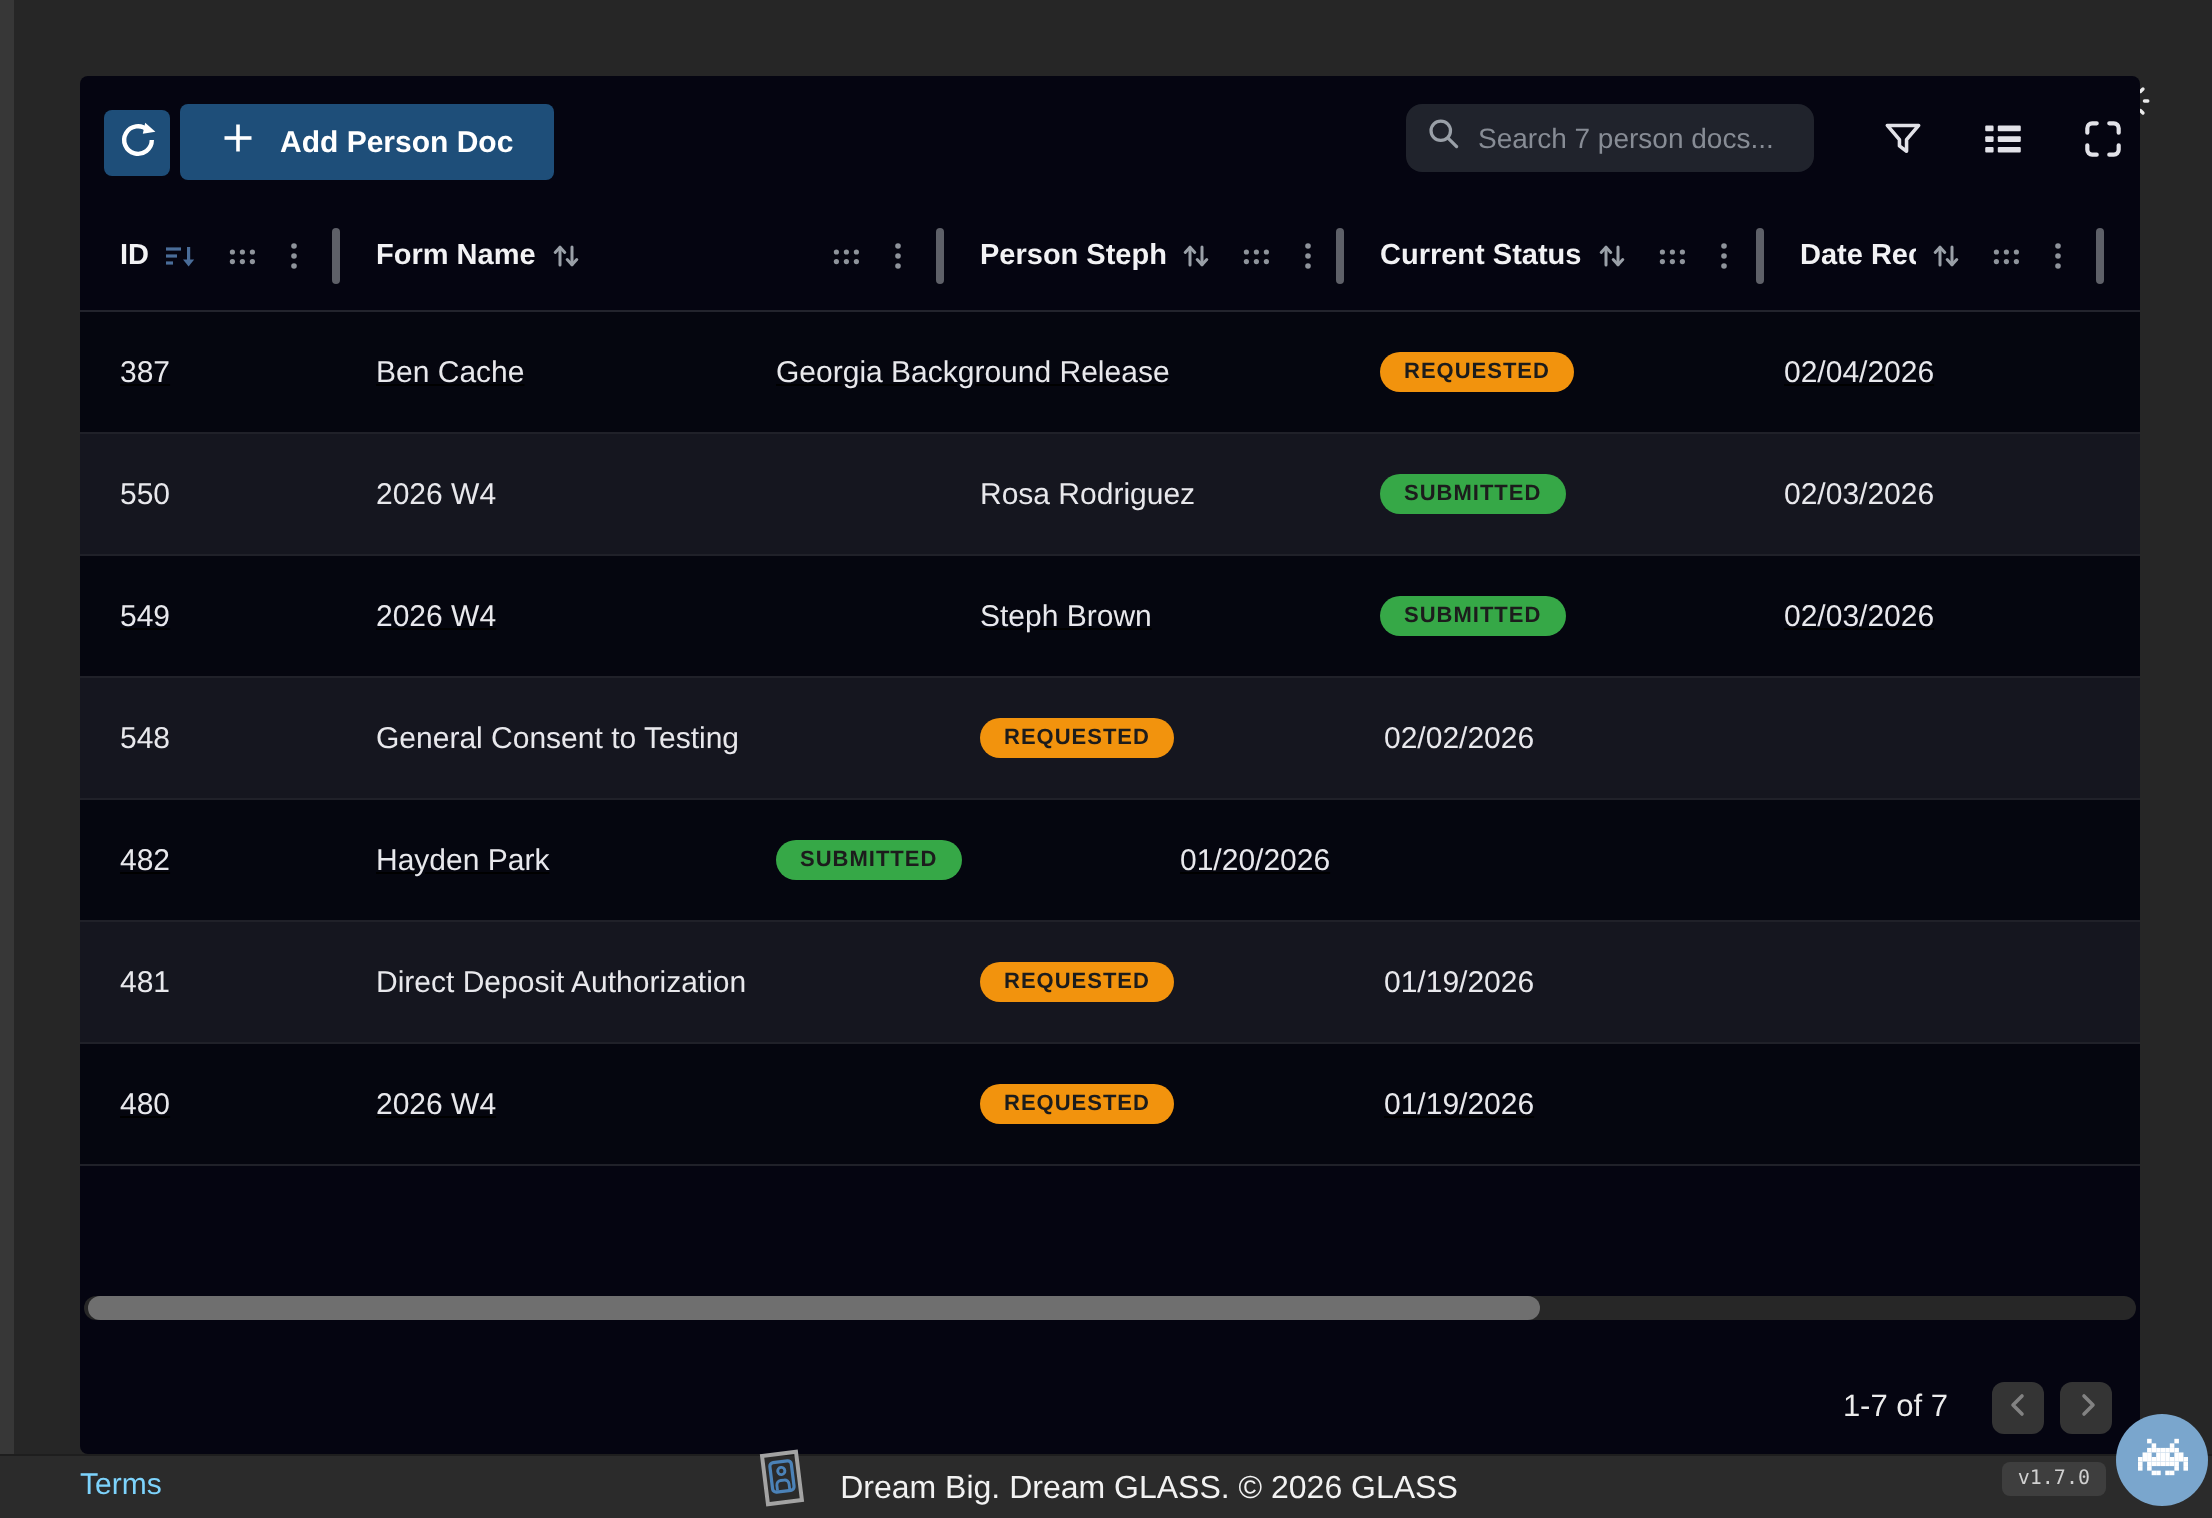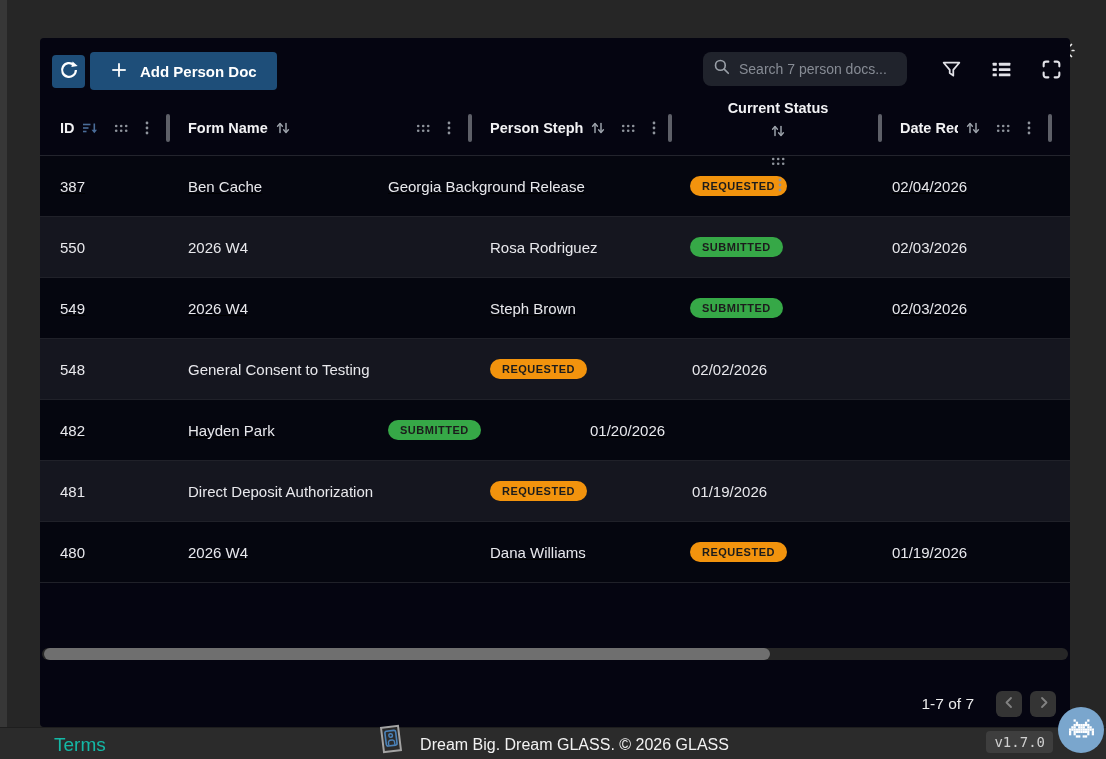--- a/index.html
+++ b/index.html
@@ -47,25 +47,25 @@
   .hthumb { position:absolute; left:2px; top:0; width:726px; height:12px; background:#6f6f6f; border-radius:6px; cursor:grab; }
 
   
   .pager { position:absolute; left:0; top:623px; width:1030px; height:82px; display:flex; align-items:center; justify-content:flex-end; padding:3px 14px 0 0; }
   .pager-label { color:#ececec; font-size:15.5px; margin-right:22px; }
   .pgbtn { width:26px; height:26px; border:none; border-radius:6px; background:#343434; display:flex; align-items:center; justify-content:center; cursor:default; }
   .pgbtn + .pgbtn { margin-left:8px; }
 
   
   .footer { position:absolute; left:0; top:727px; width:1106px; height:32px; background:#2b2b2b; border-top:1px solid #1e1e1e; }
-  .terms { position:absolute; left:40px; top:6px; color:#14b8a6; font-size:19px; text-decoration:none; cursor:pointer;margin-left:14px; }
+  .terms { position:absolute; left:40px; top:6px; color:#7dd3fc; font-size:15px; text-decoration:none; cursor:pointer; }
   .foot-center { position:absolute; left:553px; top:0; transform:translateX(-50%); display:flex; align-items:center; gap:16px; }
   .logo { margin-top:-6px; }
   .copyright { color:#f2f2f2; font-size:16px; white-space:nowrap; }
-  .version { position:absolute; right:53px; top:3px; background:#3e3e3e; border-radius:4px; padding:3px 8px; color:#d0d0d0; font-family:"DejaVu Sans Mono", monospace; font-size:14px; }
+  .version { position:absolute; right:53px; top:3px; background:#3e3e3e; border-radius:4px; padding:3px 8px; color:#d0d0d0; font-family:"DejaVu Sans Mono", monospace; font-size:10px; }
   .fab { position:absolute; left:1058px; top:707px; width:46px; height:46px; border-radius:50%; background:#7aa6cd; border:none; display:flex; align-items:center; justify-content:center; cursor:pointer; }
 </style>
 </head>
 <body>
 
 <div class="left-strip"></div>
 
 <header class="appbar">
   <h1 class="page-title">Signed Documents</h1>
   <div class="appbar-icons">
@@ -241,21 +241,21 @@
         </span>
         <span class="hic">
           <svg width="14" height="18" viewBox="0 0 14 18" fill="#8f949c">
             <circle cx="7" cy="4" r="1.4"></circle>
             <circle cx="7" cy="9" r="1.4"></circle>
             <circle cx="7" cy="14" r="1.4"></circle>
           </svg>
         </span>
         <span class="sep"></span>
       </div>
-      <div class="hcell" style="width: 210px; flex-direction: column;">
+      <div class="hcell" style="width: 210px;">
         <span class="hlabel">Current Status</span>
         <span class="hic">
           <svg width="16" height="16" viewBox="0 0 16 16" stroke="#9aa0a8" stroke-width="1.5" fill="none" stroke-linecap="round" stroke-linejoin="round">
             <line x1="5" y1="12.5" x2="5" y2="3.8"></line>
             <polyline points="2.6,6.2 5,3.6 7.4,6.2"></polyline>
             <line x1="11" y1="3.5" x2="11" y2="12.2"></line>
             <polyline points="8.6,9.8 11,12.4 13.4,9.8"></polyline>
           </svg>
         </span>
         <span class="sp"></span>
@@ -346,21 +346,20 @@
       </div>
       <div class="trow light">
         <div class="cell" style="width:128px">481</div>
         <div class="cell" style="width:302px">Direct Deposit Authorization</div>
         <div class="cell" style="width:210px"><span class="chip" style="background:#F2930D">REQUESTED</span></div>
         <div class="cell" style="width:170px;padding-left:12px">01/19/2026</div>
       </div>
       <div class="trow dark">
         <div class="cell" style="width:128px">480</div>
         <div class="cell" style="width:302px">2026 W4</div>
-        <div class="cell" style="width:200px">Dana Williams</div>
         <div class="cell" style="width:210px"><span class="chip" style="background:#F2930D">REQUESTED</span></div>
         <div class="cell" style="width:170px;padding-left:12px">01/19/2026</div>
       </div>
     </div>
 
   <div class="hscroll">
     <div class="hthumb"></div>
   </div>
 
   <div class="pager">

